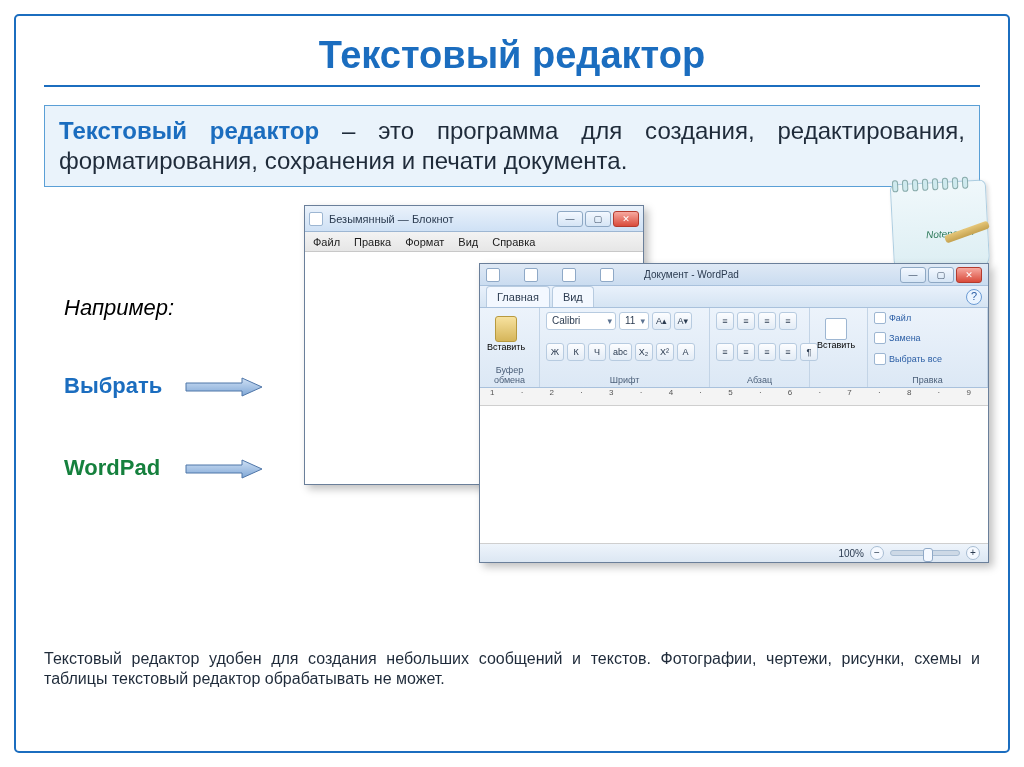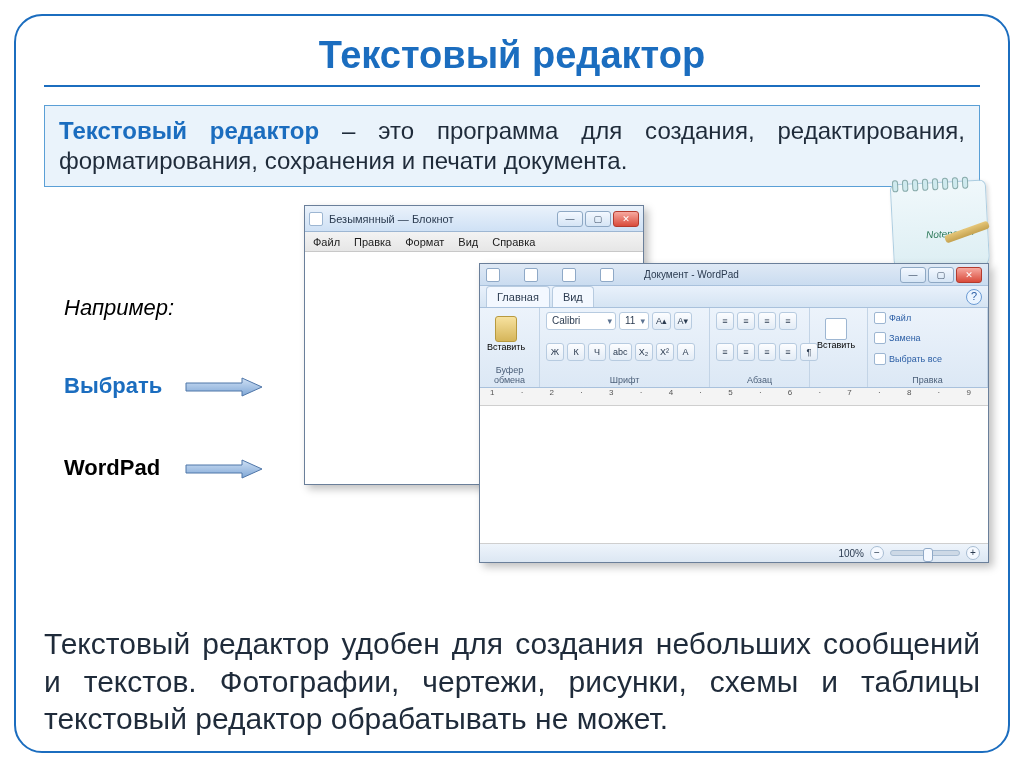--- a/index.html
+++ b/index.html
@@ -7,21 +7,21 @@
     width: 1024px; height: 767px;
     background: #fff;
     font-family: Verdana, Tahoma, Arial, sans-serif;
     position: relative;
     overflow: hidden;
   }
   .slide-frame {
     position: absolute;
     left: 14px; top: 14px; right: 14px; bottom: 14px;
     border: 2px solid #1b6dbf;
-    border-radius: 28px;
+    border-radius: 5px;
     padding: 18px 28px 26px 28px;
   }
   .title {
     text-align: center;
     color: #1b6dbf;
     font-weight: bold;
     font-size: 38px;
     margin-bottom: 8px;
   }
   .title-underline {
@@ -73,21 +73,21 @@
   .notepad-icon .labeltxt {
     position: absolute; left: 44px; top: 60px;
     font-size: 10px; color: #2d7a5a; font-style: italic;
     transform: rotate(-3deg);
   }
 
   .body-area { position: relative; height: 420px; margin-top: 18px; }
 
   .eg-label { position: absolute; left: 20px; top: 90px; font-style: italic; font-size: 22px; }
   .link1 { position: absolute; left: 20px; top: 168px; color: #1b6dbf; font-weight: bold; font-size: 22px; }
-  .link2 { position: absolute; left: 20px; top: 250px; color: #000000; font-weight: bold; font-size: 22px; }
+  .link2 { position: absolute; left: 20px; top: 250px; color: #15803d; font-weight: bold; font-size: 22px; }
 
   .arrow {
     position: absolute; width: 80px; height: 20px;
   }
   .arrow svg { width: 100%; height: 100%; }
   .arrow1 { left: 140px; top: 172px; }
   .arrow2 { left: 140px; top: 254px; }
 
   
   .win {
@@ -191,25 +191,25 @@
   .wp-status {
     height:18px; background: linear-gradient(#eef4fb,#dce7f3);
     display:flex; align-items:center; justify-content:flex-end;
     gap:6px; padding:0 8px; font-size:10px; color:#2b3b50;
   }
   .zoom-knob { width:70px; height:6px; background:#cdd9e6; border:1px solid #a8bdd3; border-radius:3px; position:relative;}
   .zoom-knob::after { content:""; position:absolute; left:32px; top:-3px; width:8px; height:12px; background:#f5f9ff; border:1px solid #8fa9c7; border-radius:3px;}
   .plusminus { width:14px; height:14px; border:1px solid #a8bdd3; border-radius:50%; text-align:center; font-size:10px; line-height:12px; background:#f5f9ff;}
 
   .bottom-text {
-    font-size: 30px;
+    font-size: 16px;
     text-align: justify;
     color: #1f2b3a;
     line-height: 1.25;
-    margin-top: 0;
+    margin-top: 24px;
   }
   .rib-link { font-size:9px; color:#2b5ea5; display:flex; align-items:center; gap:3px;}
   .ic { width:12px; height:12px; background:#fff; border:1px solid #9db6d2; border-radius:2px; display:inline-block;}
 </style>
 </head>
 <body>
 
 <div class="slide-frame">
 
   <div class="title">Текстовый редактор</div>

